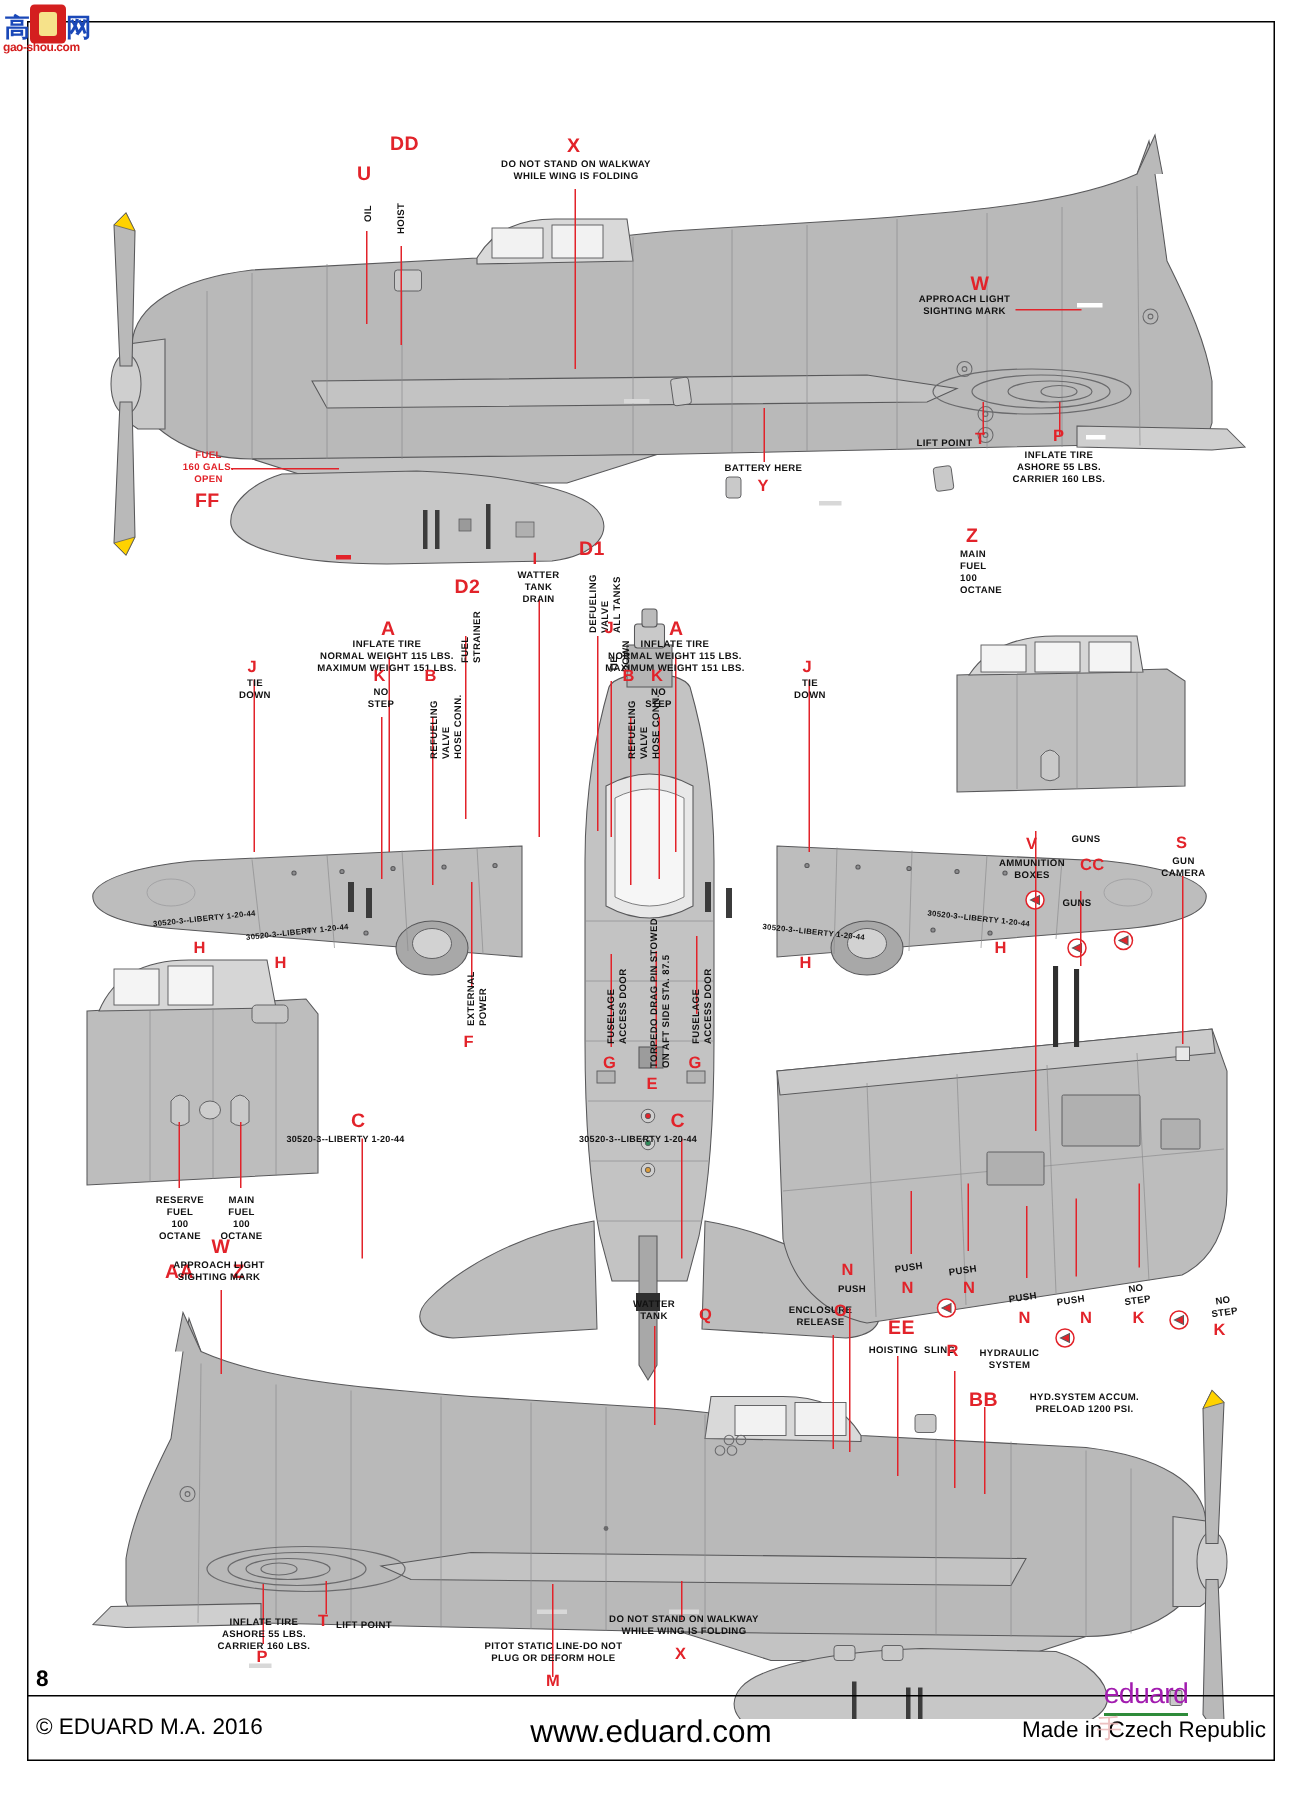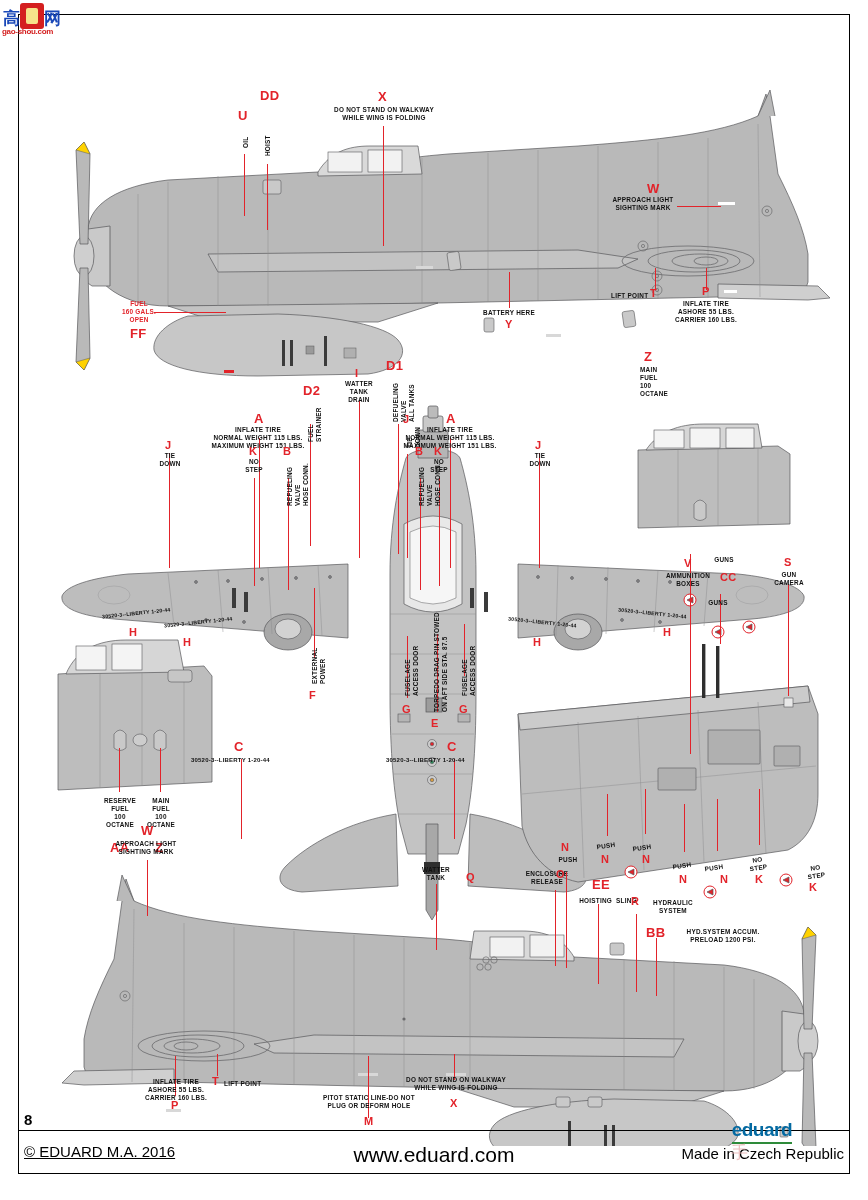--- a/index.html
+++ b/index.html
@@ -34,25 +34,25 @@
   .wm-bigtext{position:absolute;right:6px;bottom:34px;font-size:27px;color:#cfcfcf;
        opacity:.55;letter-spacing:1px;white-space:nowrap;z-index:30;
        font-family:"Liberation Sans", sans-serif;}
   .wm-cn-bot{position:absolute;right:120px;bottom:36px;font-size:17px;color:#e9b7b7;
        opacity:.85;z-index:31;font-family:"DejaVu Sans", sans-serif;}
 
   
   .footer{position:absolute;left:18px;bottom:26px;width:832px;height:44px;
        border-top:1.5px solid #000;box-sizing:border-box;}
   .pg{position:absolute;left:6px;top:-20px;font-size:15px;font-weight:bold;}
-  .f-left{position:absolute;left:6px;top:12px;font-size:15px;text-decoration:underline;}
+  .f-left{position:absolute;left:6px;top:12px;font-size:15px;}
   .f-mid{position:absolute;left:50%;transform:translateX(-50%);top:12px;font-size:21px;}
   .f-right{position:absolute;right:6px;top:14px;font-size:15px;}
-  .brand{position:absolute;right:58px;top:-12px;font-size:19px;font-weight:bold;
-       color:#0369a1;letter-spacing:-0.5px;border-bottom:2px solid #2e8b3a;
+  .brand{position:absolute;right:58px;top:-12px;font-size:19px;font-weight:normal;
+       color:#a21caf;letter-spacing:-0.5px;border-bottom:2px solid #2e8b3a;
        padding-bottom:1px;}
 
   
   .art{position:absolute;left:18px;top:54px;width:832px;height:1092px;}
   svg.plate{position:absolute;left:0;top:0;width:832px;height:1092px;}
 
   
   .cl{position:absolute;color:#e2232a;font-weight:bold;line-height:1.0;
       white-space:nowrap;font-family:"Liberation Sans", sans-serif;}
   .cl.code{font-size:13px;letter-spacing:0.3px;}

